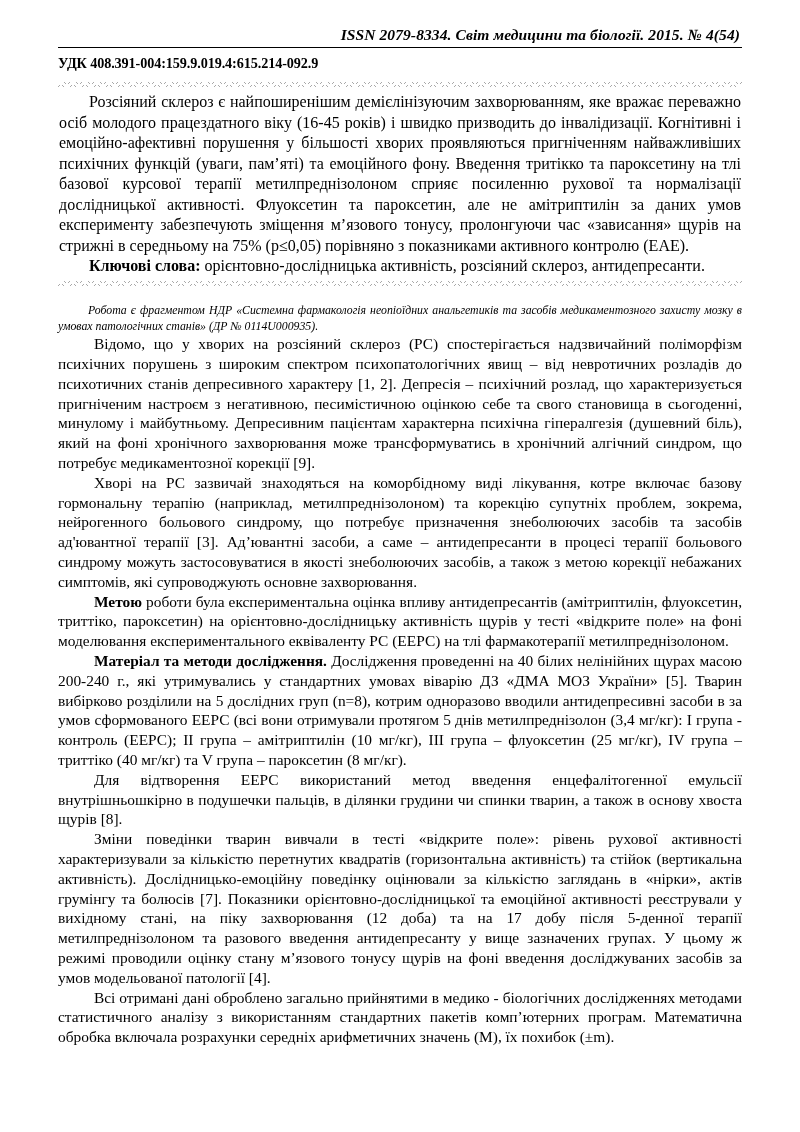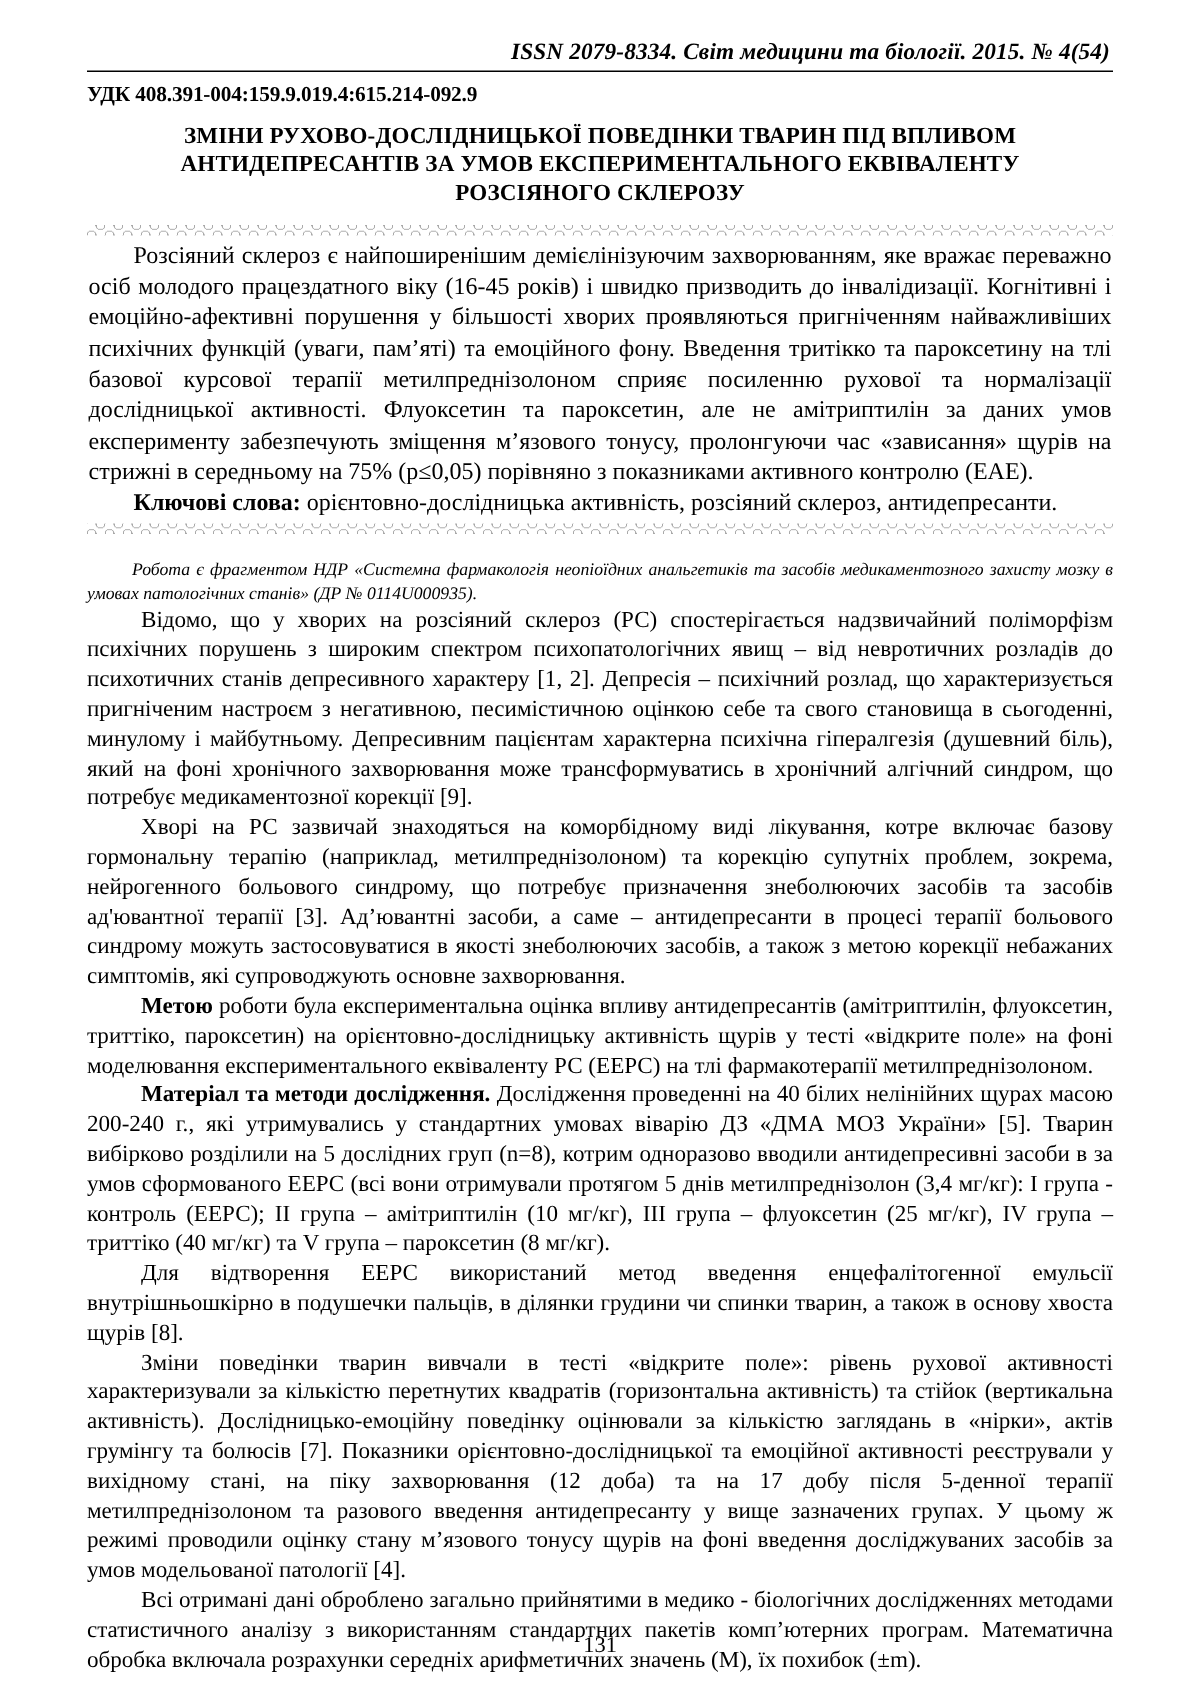--- a/index.html
+++ b/index.html
@@ -137,21 +137,20 @@
 <body>
 
 <div class="page">
 
   <div class="runhead">ISSN 2079-8334. Світ медицини та біології. 2015. № 4(54)</div>
   <div class="runhead-rule"></div>
 
   <div class="udc">УДК 408.391-004:159.9.019.4:615.214-092.9</div>
 
 
-  <div class="article-title">ЗМІНИ РУХОВО-ДОСЛІДНИЦЬКОЇ ПОВЕДІНКИ ТВАРИН ПІД ВПЛИВОМ АНТИДЕПРЕСАНТІВ ЗА УМОВ ЕКСПЕРИМЕНТАЛЬНОГО ЕКВІВАЛЕНТУ РОЗСІЯНОГО СКЛЕРОЗУ</div>
 
   <div class="wave-rule"></div>
 
   <div class="abstract">
     <p>Розсіяний склероз є найпоширенішим демієлінізуючим захворюванням, яке вражає переважно осіб молодого працездатного віку (16-45 років) і швидко призводить до інвалідизації. Когнітивні і емоційно-афективні порушення у більшості хворих проявляються пригніченням найважливіших психічних функцій (уваги, пам’яті) та емоційного фону. Введення тритікко та пароксетину на тлі базової курсової терапії метилпреднізолоном сприяє посиленню рухової та нормалізації дослідницької активності. Флуоксетин та пароксетин, але не амітриптилін за даних умов експерименту забезпечують зміщення м’язового тонусу, пролонгуючи час «зависання» щурів на стрижні в середньому на 75% (p≤0,05) порівняно з показниками активного контролю (ЕАЕ).</p>
     <p class="kw"><b>Ключові слова:</b><span> орієнтовно-дослідницька активність, розсіяний склероз, антидепресанти.</span></p>
   </div>
 
   <div class="wave-rule" style="margin-top:3px;"></div>
 
@@ -160,15 +159,14 @@
   <div class="body-text">
     <p>Відомо, що у хворих на розсіяний склероз (РС) спостерігається надзвичайний поліморфізм психічних порушень з широким спектром психопатологічних явищ – від невротичних розладів до психотичних станів депресивного характеру [1, 2]. Депресія – психічний розлад, що характеризується пригніченим настроєм з негативною, песимістичною оцінкою себе та свого становища в сьогоденні, минулому і майбутньому. Депресивним пацієнтам характерна психічна гіпералгезія (душевний біль), який на фоні хронічного захворювання може трансформуватись в хронічний алгічний синдром, що потребує медикаментозної корекції [9].</p>
     <p>Хворі на РС зазвичай знаходяться на коморбідному виді лікування, котре включає базову гормональну терапію (наприклад, метилпреднізолоном) та корекцію супутніх проблем, зокрема, нейрогенного больового синдрому, що потребує призначення знеболюючих засобів та засобів ад'ювантної терапії [3]. Ад’ювантні засоби, а саме – антидепресанти в процесі терапії больового синдрому можуть застосовуватися в якості знеболюючих засобів, а також з метою корекції небажаних симптомів, які супроводжують основне захворювання.</p>
     <p><b>Метою</b><span> роботи була експериментальна оцінка впливу антидепресантів (амітриптилін, флуоксетин, триттіко, пароксетин) на орієнтовно-дослідницьку активність щурів у тесті «відкрите поле» на фоні моделювання експериментального еквіваленту РС (ЕЕРС) на тлі фармакотерапії метилпреднізолоном.</span></p>
     <p><b>Матеріал та методи дослідження.</b><span> Дослідження проведенні на 40 білих нелінійних щурах масою 200-240 г., які утримувались у стандартних умовах віварію ДЗ «ДМА МОЗ України» [5]. Тварин вибірково розділили на 5 дослідних груп (n=8), котрим одноразово вводили антидепресивні засоби в за умов сформованого ЕЕРС (всі вони отримували протягом 5 днів метилпреднізолон (3,4 мг/кг): I група - контроль (ЕЕРС); II група – амітриптилін (10 мг/кг), III група – флуоксетин (25 мг/кг), IV група – триттіко (40 мг/кг) та V група – пароксетин (8 мг/кг).</span></p>
     <p>Для відтворення ЕЕРС використаний метод введення енцефалітогенної емульсії внутрішньошкірно в подушечки пальців, в ділянки грудини чи спинки тварин, а також в основу хвоста щурів [8].</p>
     <p>Зміни поведінки тварин вивчали в тесті «відкрите поле»: рівень рухової активності характеризували за кількістю перетнутих квадратів (горизонтальна активність) та стійок (вертикальна активність). Дослідницько-емоційну поведінку оцінювали за кількістю заглядань в «нірки», актів грумінгу та болюсів [7]. Показники орієнтовно-дослідницької та емоційної активності реєстрували у вихідному стані, на піку захворювання (12 доба) та на 17 добу після 5-денної терапії метилпреднізолоном та разового введення антидепресанту у вище зазначених групах. У цьому ж режимі проводили оцінку стану м’язового тонусу щурів на фоні введення досліджуваних засобів за умов модельованої патології [4].</p>
     <p>Всі отримані дані оброблено загально прийнятими в медико - біологічних дослідженнях методами статистичного аналізу з використанням стандартних пакетів комп’ютерних програм. Математична обробка включала розрахунки середніх арифметичних значень (М), їх похибок (±m).</p>
   </div>
 
-  <div class="page-number">131</div>
 
 </div>
 
 </body></html>

